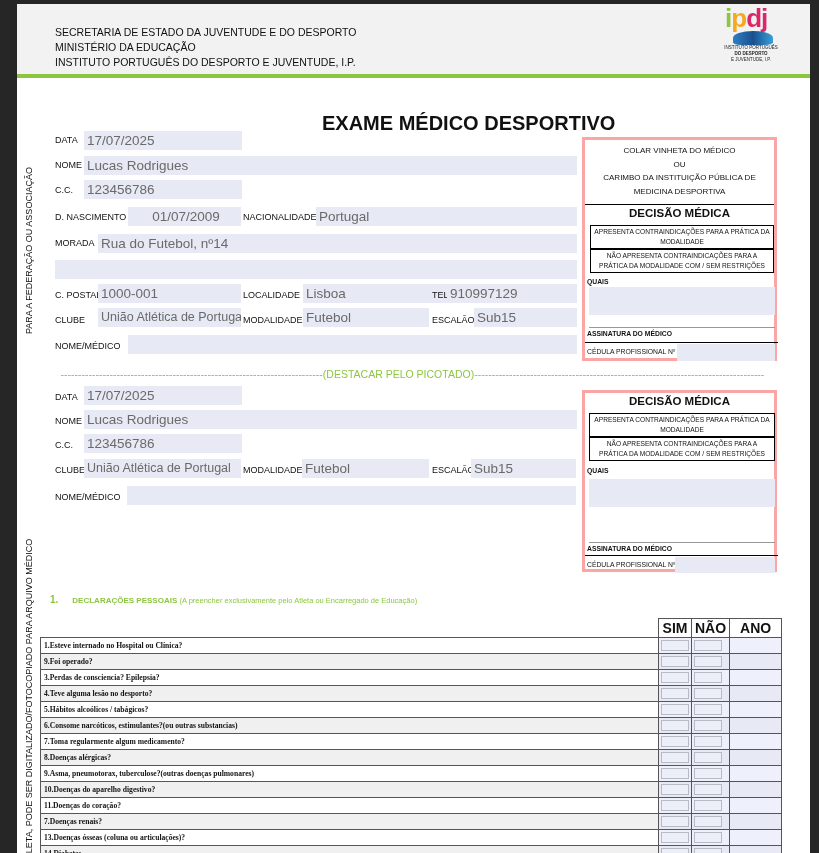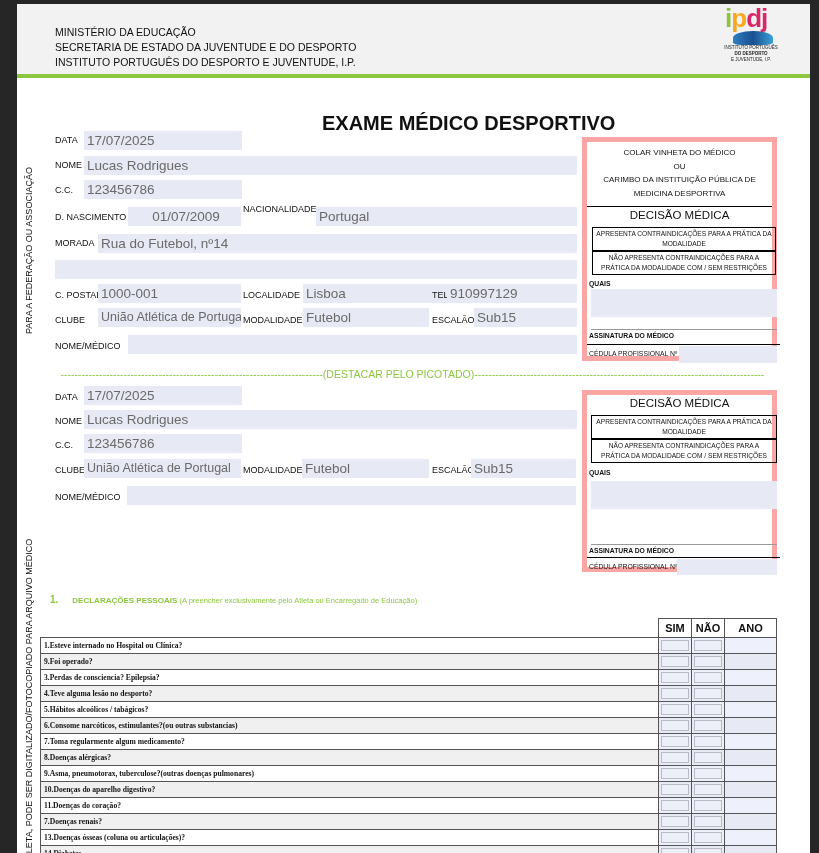--- a/index.html
+++ b/index.html
@@ -10,50 +10,50 @@
   .hdr-lines { position: absolute; left: 38px; top: 21px; font-size: 10.5px; line-height: 15px; color: #111; }
   .logo { position: absolute; left: 708px; top: 2px; width: 56px; height: 68px; }
   .logo .ipdj { font-size: 26px; font-weight: bold; letter-spacing: -1px; line-height: 24px; }
   .logo .i { color: #8cc63f; } .logo .p { color: #f7a823; } .logo .d { color: #d8286a; } .logo .j { color: #d8286a; }
   .logo .splash { width: 40px; height: 14px; margin: 1px 0 0 8px; background: linear-gradient(90deg,#2e7fc3,#1a4f8f,#3aa0d8); border-radius: 50% 50% 20% 20%; }
   .logo .small { font-size: 4.5px; text-align: center; color: #222; line-height: 6px; width: 56px; margin-left: -2px; }
   .title { position: absolute; left: 305px; top: 108px; font-size: 20px; font-weight: bold; color: #111; }
   .lbl { position: absolute; font-size: 9px; color: #111; white-space: nowrap; }
   .fld { position: absolute; background: #e7e9f4; height: 19px; font-size: 13.5px; color: #6a6a6a; padding-left: 3px; line-height: 19px; white-space: nowrap; overflow: hidden; }
   .vtext { position: absolute; font-size: 9px; color: #111; transform: rotate(-90deg); transform-origin: left top; white-space: nowrap; }
-  .box { position: absolute; border: 5px solid #fca5a5; background: #fff; }
+  .box { position: absolute; border: 3px solid #fca5a5; background: #fff; }
   .stamp { text-align: center; font-size: 8px; line-height: 13.5px; color: #111; padding-top: 4px; }
-  .dec-title { text-align: center; font-size: 11.5px; font-weight: normal; color: #111; }
+  .dec-title { text-align: center; font-size: 11.5px; font-weight: bold; color: #111; }
   .opt { position: absolute; border: 1.3px solid #000; font-size: 6.6px; text-align: center; line-height: 10px; color: #111; padding: 1px 2px; }
   .small-lbl { position: absolute; font-size: 6.8px; font-weight: bold; color: #111; }
   .quais-fld { position: absolute; background: #e7e9f4; }
   .cut { position: absolute; left: 38px; top: 364px; width: 715px; font-size: 10.5px; color: #8cc63f; white-space: nowrap; overflow: hidden; text-align: center; }
   .sec { position: absolute; left: 33px; top: 590px; font-size: 8px; color: #8cc63f; font-weight: bold; white-space: nowrap; }
   .sec .num { font-size: 10px; margin-right: 14px; }
   .sec .sub { font-weight: normal; font-size: 7.5px; }
   table.q { position: absolute; left: 23px; top: 614px; border-collapse: collapse; }
   table.q td, table.q th { border: 1px solid #555; font-size: 7.6px; height: 15px; padding: 0 3px; color: #111; }
-  table.q th { background: #fff; font-weight: bold; font-size: 11px; text-align: center; height: 19px; }
+  table.q th { background: #fff; font-weight: bold; font-size: 14px; text-align: center; height: 19px; }
   table.q th.blank { border: none; border-bottom: 1px solid #555; background: transparent; }
   table.q td.qtext { width: 618px; font-weight: bold; font-family: Liberation Serif, serif; }
   table.q tr:nth-child(odd) td.qtext { background: #fff; }
   table.q tr:nth-child(even) td.qtext { background: #f0f0f0; }
   table.q td.chk { width: 33px; padding: 2px 2px; background: #e7e9f4; }
   table.q td.ano { width: 52px; background: #e7e9f4; }
   table.q tr:nth-child(odd) td.ano, table.q tr:nth-child(odd) td.chk { background: #eef0fb; }
   .cb { width: 28px; height: 11px; border: 1.5px solid #b8bac6; background: #eceef8; }
 </style>
 </head>
 <body>
 
 <div class="page">
   <div class="hdr">
     <div class="hdr-lines">
+      <div>SECRETARIA DE ESTADO DA JUVENTUDE E DO DESPORTO</div>
       <div>MINISTÉRIO DA EDUCAÇÃO</div>
-      <div>SECRETARIA DE ESTADO DA JUVENTUDE E DO DESPORTO</div>
       <div>INSTITUTO PORTUGUÊS DO DESPORTO E JUVENTUDE, I.P.</div>
     </div>
     <div class="logo">
       <div class="ipdj"><span class="i">i</span><span class="p">p</span><span class="d">d</span><span class="j">j</span></div>
       <div class="splash"></div>
       <div class="small">
         <div>INSTITUTO PORTUGUÊS</div>
         <div style="font-weight:bold">DO DESPORTO</div>
         <div>E JUVENTUDE, I.P.</div>
       </div>
@@ -69,21 +69,21 @@
   <div class="fld" style="left:67px; top:127px; width:158px;">17/07/2025</div>
 
   <div class="lbl" style="left:38px; top:156px;">NOME</div>
   <div class="fld" style="left:67px; top:152px; width:493px;">Lucas Rodrigues</div>
 
   <div class="lbl" style="left:38px; top:181px;">C.C.</div>
   <div class="fld" style="left:67px; top:176px; width:158px;">123456786</div>
 
   <div class="lbl" style="left:38px; top:208px;">D. NASCIMENTO</div>
   <div class="fld" style="left:111px; top:203px; width:113px;text-align:center;">01/07/2009</div>
-  <div class="lbl" style="left:226px; top:200px;">NACIONALIDADE</div>
+  <div class="lbl" style="left:226px; top:208px;">NACIONALIDADE</div>
   <div class="fld" style="left:299px; top:203px; width:261px;">Portugal</div>
 
   <div class="lbl" style="left:38px; top:234px;">MORADA</div>
   <div class="fld" style="left:81px; top:230px; width:479px;">Rua do Futebol, nº14</div>
   <div class="fld" style="left:38px; top:256px; width:522px;"></div>
 
   <div class="lbl" style="left:38px; top:286px;">C. POSTAL</div>
   <div class="fld" style="left:81px; top:280px; width:143px;">1000-001</div>
   <div class="lbl" style="left:226px; top:286px;">LOCALIDADE</div>
   <div class="fld" style="left:286px; top:280px; width:144px;">Lisboa</div>

